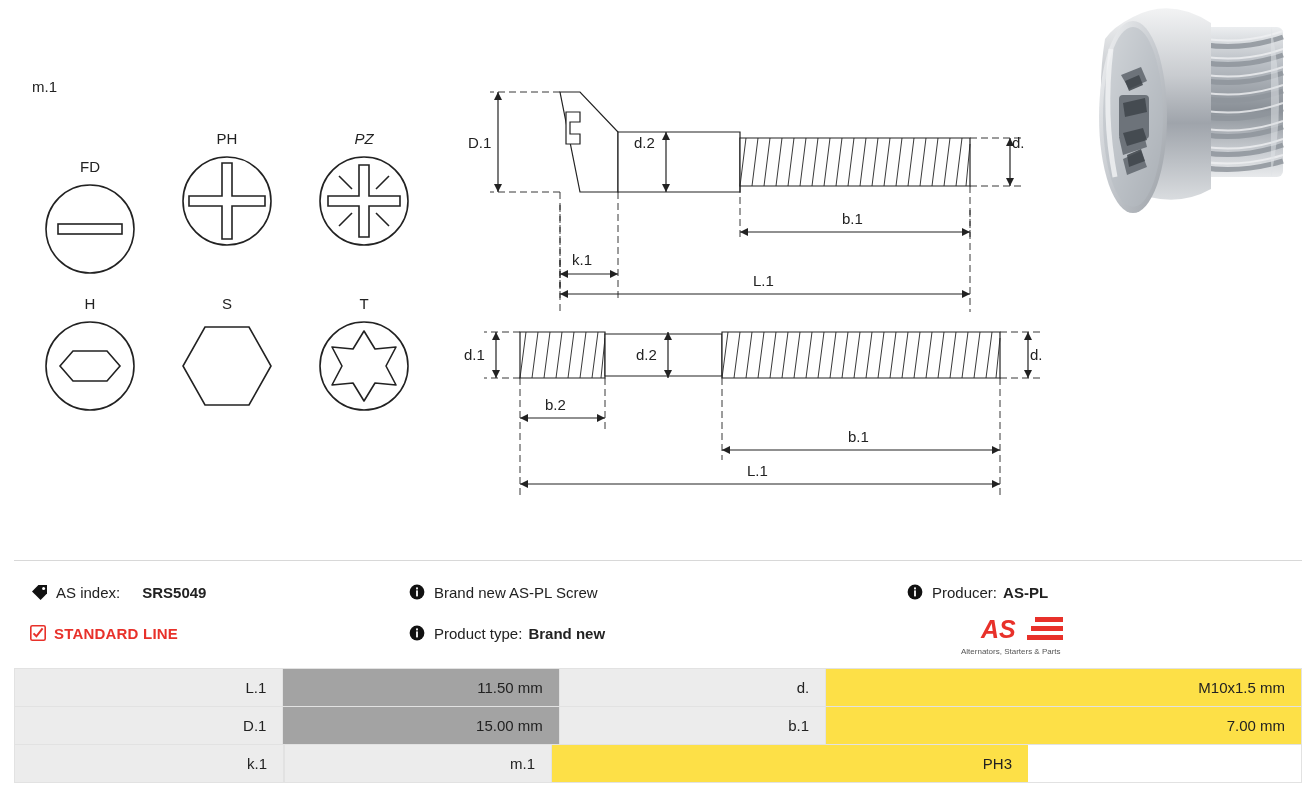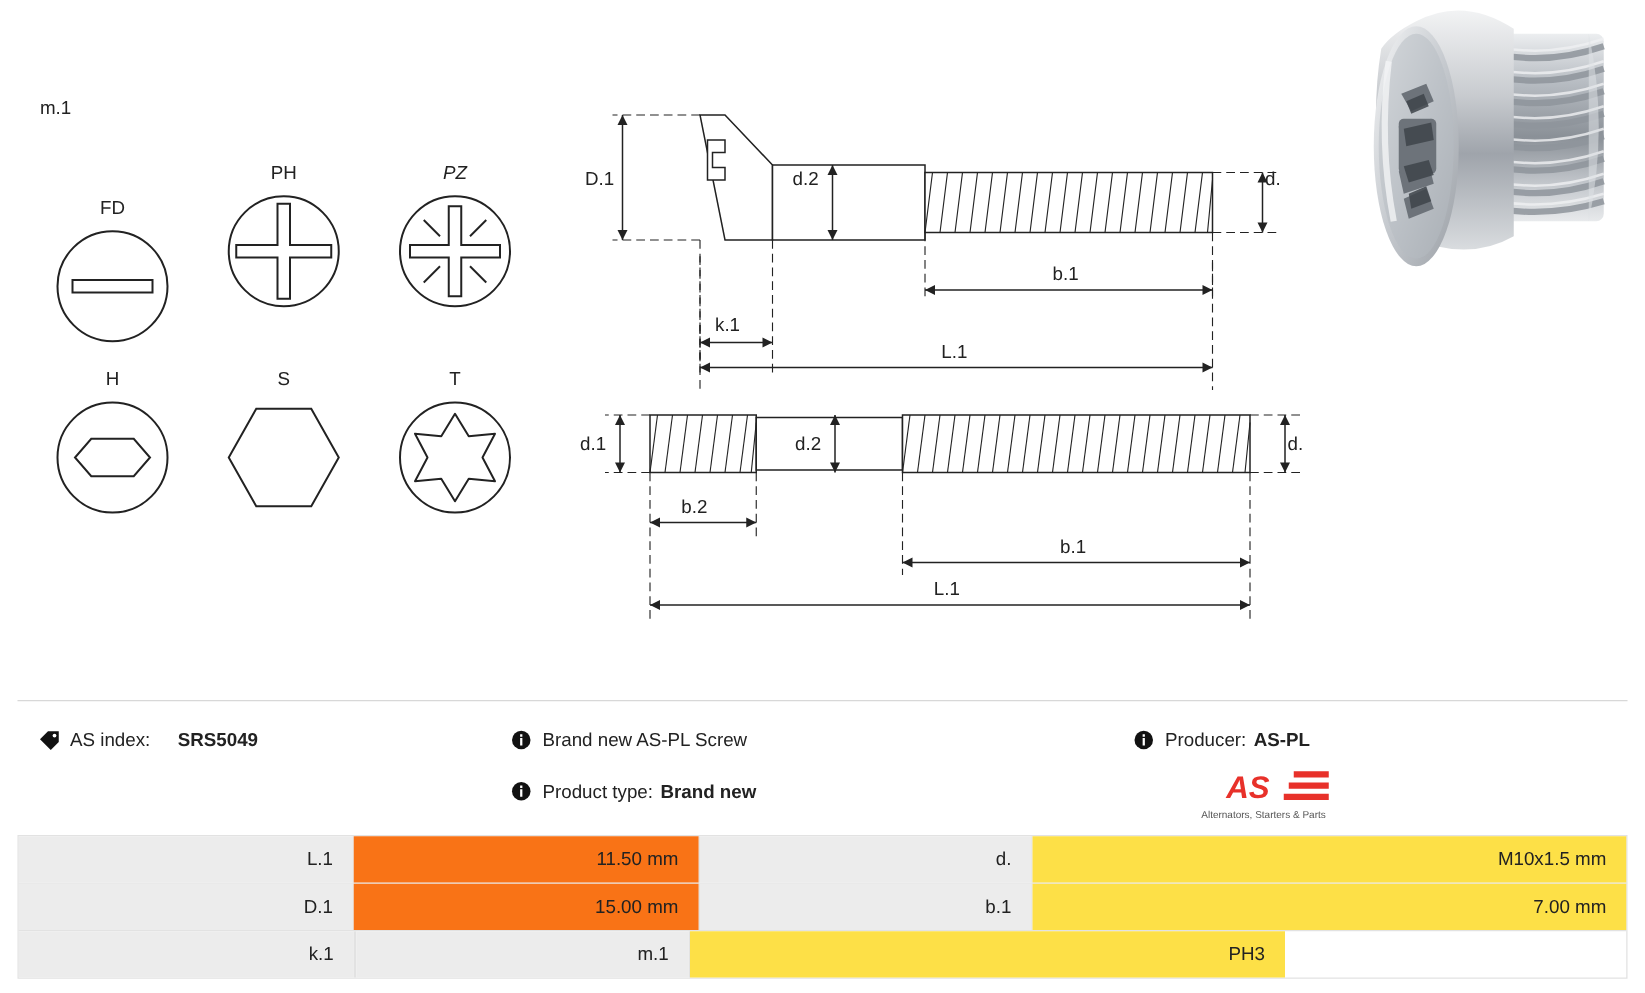--- a/index.html
+++ b/index.html
@@ -48,21 +48,21 @@
   .std-ico { color:#e8312a; font-size:15px; margin-right:8px; }
 
   .brandmark { position:absolute; right:235px; top:34px; width:96px; height:46px; }
 
   
   .spec { position:absolute; left:14px; top:668px; width:1288px; border:1px solid #e2e2e2; }
   .spec-row { display:flex; border-bottom:1px solid #e2e2e2; }
   .spec-row:last-child { border-bottom:none; }
   .cell { height:37px; display:flex; align-items:center; font-size:15px; }
   .k { width:268px; background:#ececec; justify-content:flex-end; padding-right:16px; color:#222; }
-  .v { width:276px; background:#f97316; justify-content:flex-end; padding-right:16px; color:#222; }
+  .v { width:276px; background:#a3a3a3; justify-content:flex-end; padding-right:16px; color:#222; }
   .k2 { width:266px; background:#ececec; justify-content:flex-end; padding-right:16px; color:#222; }
   .v2 { width:476px; background:#fde047; justify-content:flex-end; padding-right:16px; color:#222; }
   .sep { width:1px; background:#e2e2e2; }
 </style>
 </head>
 <body>
 
 <div class="page">
 
   <div class="m1-label">m.1</div>
@@ -378,20 +378,29 @@
       <div class="info-line">
         <span class="ico">
           <svg width="17" height="17" viewBox="0 0 17 17">
             <path d="M1 7.4 L7.4 1 L16 1 L16 9.6 L9.6 16 Z" fill="#111"></path>
             <circle cx="12.6" cy="4.4" r="1.5" fill="#fff"></circle>
           </svg>
         </span>
         <span class="txt">AS index:</span>
         <span class="txt" style="margin-left:22px;"><b>SRS5049</b></span>
       </div>
+      <div class="info-line">
+        <span class="std-ico">
+          <svg width="16" height="16" viewBox="0 0 16 16">
+            <rect x="0.8" y="0.8" width="14.4" height="14.4" rx="1.5" fill="none" stroke="#e8312a" stroke-width="1.6"></rect>
+            <path d="M3.5 8.4 L6.4 11.3 L12.6 3.4" fill="none" stroke="#e8312a" stroke-width="2"></path>
+          </svg>
+        </span>
+        <span class="std">STANDARD LINE</span>
+      </div>
     </div>
 
     <div class="info-col" style="left:378px; top:0px; width:470px;">
       <div class="info-line">
         <span class="ico">
           <svg width="16" height="16" viewBox="0 0 16 16">
             <circle cx="8" cy="8" r="7.4" fill="#111"></circle>
             <rect x="7.1" y="6.4" width="1.8" height="6" fill="#fff"></rect>
             <rect x="7.1" y="3.4" width="1.8" height="2" fill="#fff"></rect>
           </svg>

